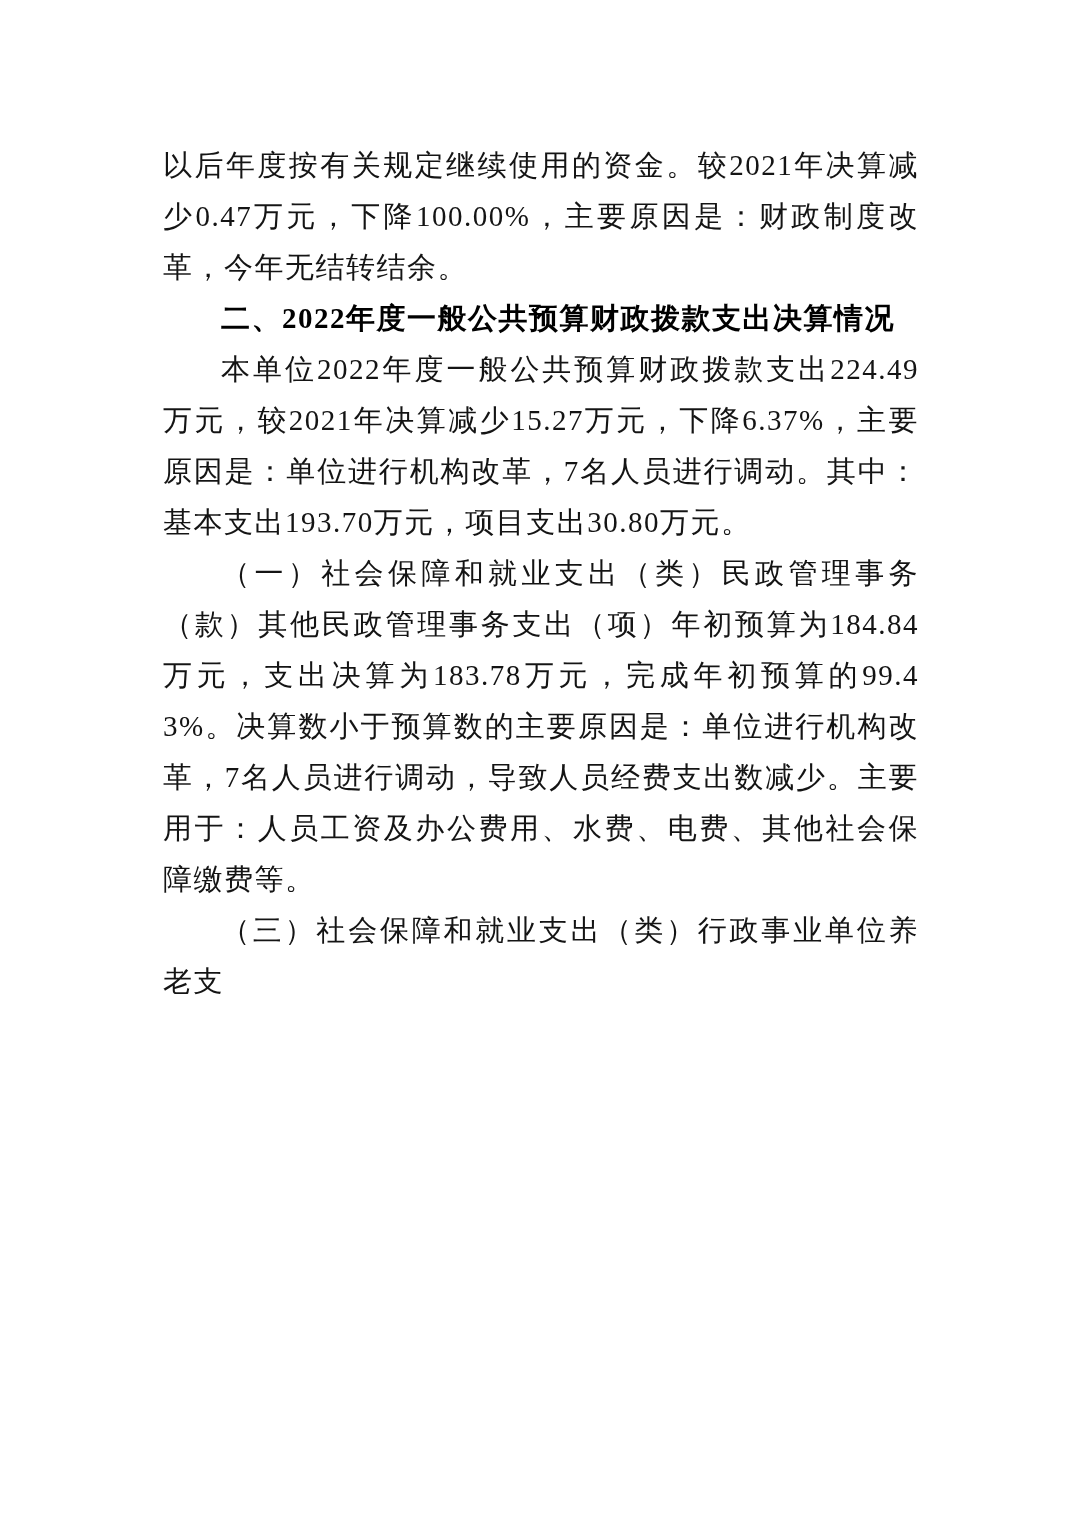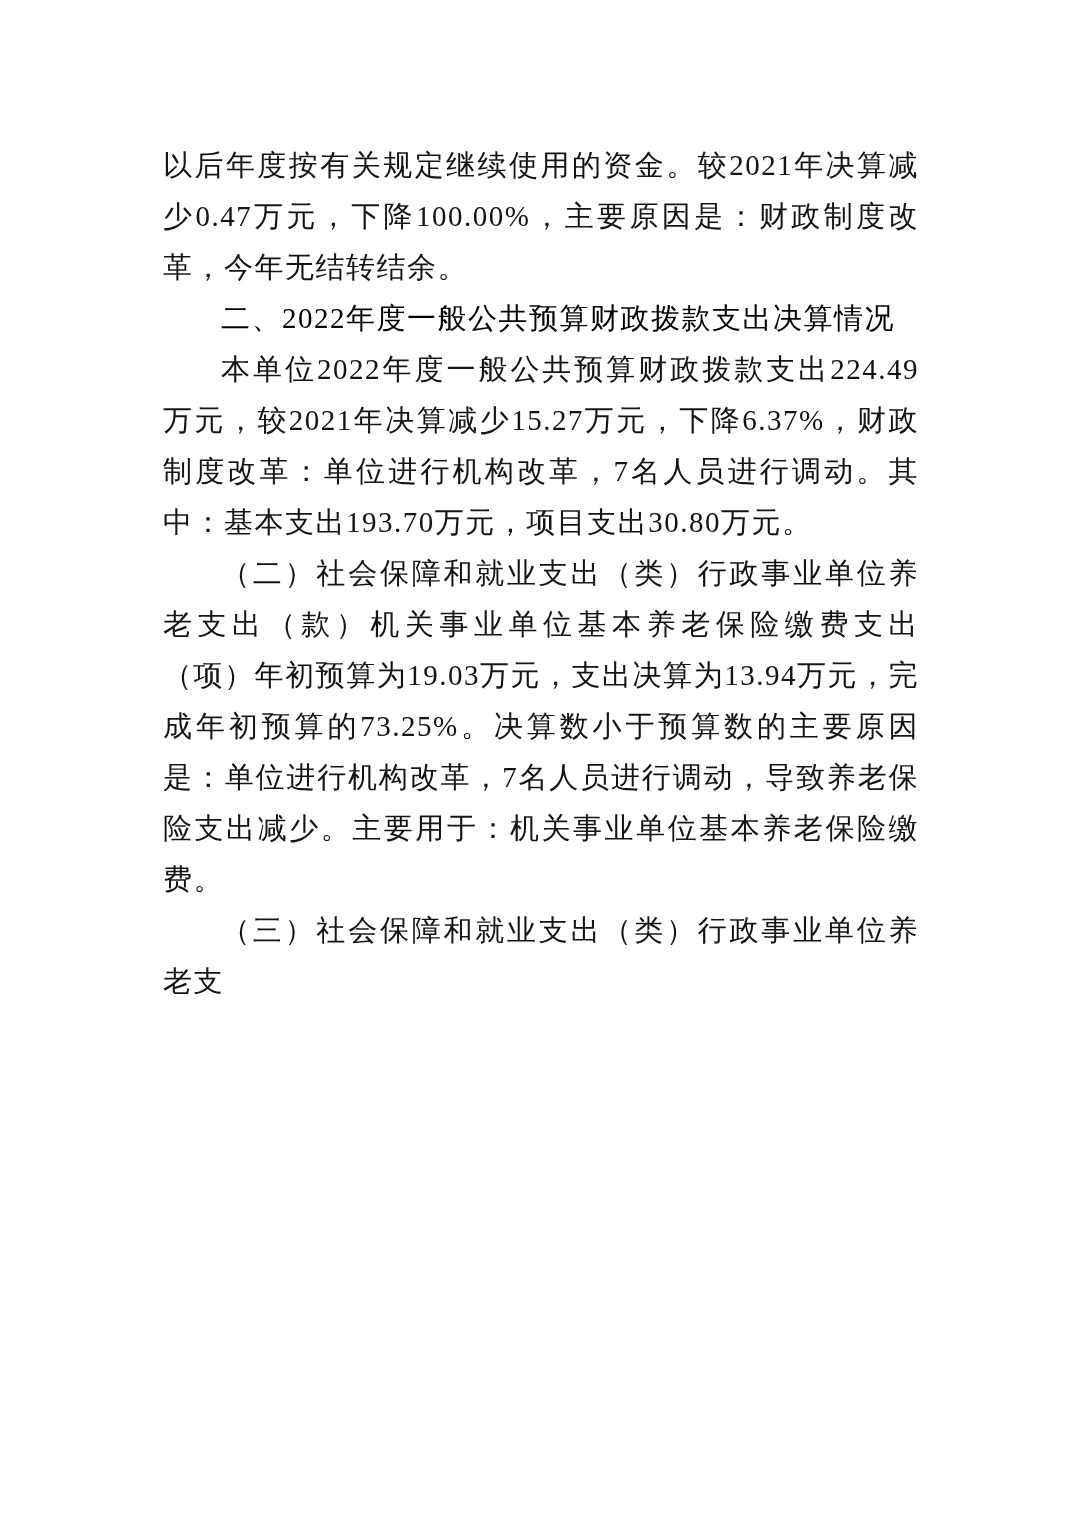--- a/index.html
+++ b/index.html
@@ -29,29 +29,29 @@
     color: #141414;
     text-align: justify;
     text-justify: inter-character;
     letter-spacing: 1.5px;
     word-break: break-all;
   }
   .content p.indent {
     text-indent: 2em;
   }
   .content p.heading {
-    font-weight: normal;
+    font-weight: bold;
     color: #000000;
   }
 </style>
 </head>
 <body>
 
 <div class="page">
   <div class="content">
 
   <p class="">以后年度按有关规定继续使用的资金。较2021年决算减少0.47万元，下降100.00%，主要原因是：财政制度改革，今年无结转结余。</p>
       <p class="indent heading">二、2022年度一般公共预算财政拨款支出决算情况</p>
-      <p class="indent">本单位2022年度一般公共预算财政拨款支出224.49万元，较2021年决算减少15.27万元，下降6.37%，财政制度改革：单位进行机构改革，7名人员进行调动。其中：基本支出193.70万元，项目支出30.80万元。</p>
-      <p class="indent">（二）社会保障和就业支出（类）行政事业单位养老支出（款）机关事业单位基本养老保险缴费支出（项）年初预算为19.03万元，支出决算为13.94万元，完成年初预算的73.25%。决算数小于预算数的主要原因是：单位进行机构改革，7名人员进行调动，导致养老保险支出减少。主要用于：机关事业单位基本养老保险缴费。</p>
+      <p class="indent">本单位2022年度一般公共预算财政拨款支出224.49万元，较2021年决算减少15.27万元，下降6.37%，主要原因是：单位进行机构改革，7名人员进行调动。其中：基本支出193.70万元，项目支出30.80万元。</p>
+      <p class="indent">（一）社会保障和就业支出（类）民政管理事务（款）其他民政管理事务支出（项）年初预算为184.84万元，支出决算为183.78万元，完成年初预算的99.43%。决算数小于预算数的主要原因是：单位进行机构改革，7名人员进行调动，导致人员经费支出数减少。主要用于：人员工资及办公费用、水费、电费、其他社会保障缴费等。</p>
       <p class="indent">（三）社会保障和就业支出（类）行政事业单位养老支</p>
     </div>
 </div>
 
 </body></html>

